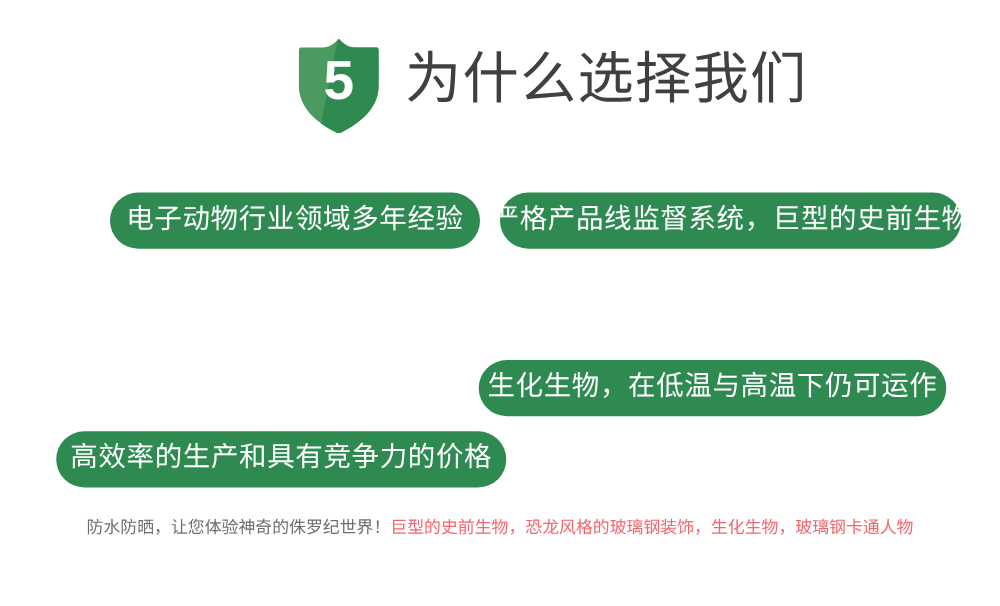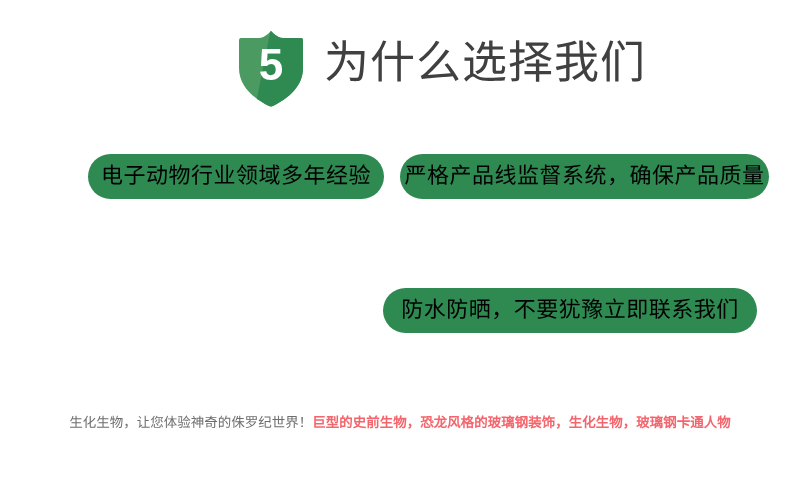--- a/index.html
+++ b/index.html
@@ -74,21 +74,21 @@
     letter-spacing: 1px;
     white-space: nowrap;
     font-family: "DejaVu Sans", "Liberation Sans", sans-serif;
     margin-left: 12px;
   }
 
   
   .pill {
     position: absolute;
     background: #2f8a52;
-    color: #000000;
+    color: #ffffff;
     border-radius: 40px;
     display: flex;
     align-items: center;
     justify-content: center;
     font-size: 22px;
     line-height: 1;
     letter-spacing: 0.5px;
     white-space: nowrap;
     box-sizing: border-box;
     font-family: "DejaVu Sans", "Liberation Sans", sans-serif;
@@ -115,21 +115,21 @@
     font-size: 13.5px;
     line-height: 21px;
     color: #6e6e6e;
     font-family: "DejaVu Sans", "Liberation Sans", sans-serif;
   }
   .footer .line {
     white-space: nowrap;
   }
   .footer .highlight {
     color: #f4666d;
-    font-weight: 700;
+    font-weight: 400;
     text-align: right;
   }
 </style>
 </head>
 <body>
 
 <div class="page">
 
   <div class="header">
 
@@ -152,26 +152,29 @@
     </div>
 
     <div class="header-title">为什么选择我们</div>
   </div>
 
   <div class="pill" id="pill-0">
     <span>电子动物行业领域多年经验</span>
   </div>
 
   <div class="pill" id="pill-1">
-    <span>严格产品线监督系统，确保产品质量</span>
+    <span>严格产品线监督系统，巨型的史前生物</span>
   </div>
 
 
   <div class="pill" id="pill-3">
-    <span>防水防晒，不要犹豫立即联系我们</span>
+    <span>生化生物，在低温与高温下仍可运作</span>
   </div>
 
+  <div class="pill" id="pill-4">
+    <span>高效率的生产和具有竞争力的价格</span>
+  </div>
 
   <div class="footer">
-    <div class="line"><span>生化生物，让您体验神奇的侏罗纪世界！</span><span class="highlight">巨型的史前生物，恐龙风格的玻璃钢装饰，生化生物，玻璃钢卡通人物</span></div>
+    <div class="line"><span>防水防晒，让您体验神奇的侏罗纪世界！</span><span class="highlight">巨型的史前生物，恐龙风格的玻璃钢装饰，生化生物，玻璃钢卡通人物</span></div>
   </div>
 
 </div>
 
 </body></html>

